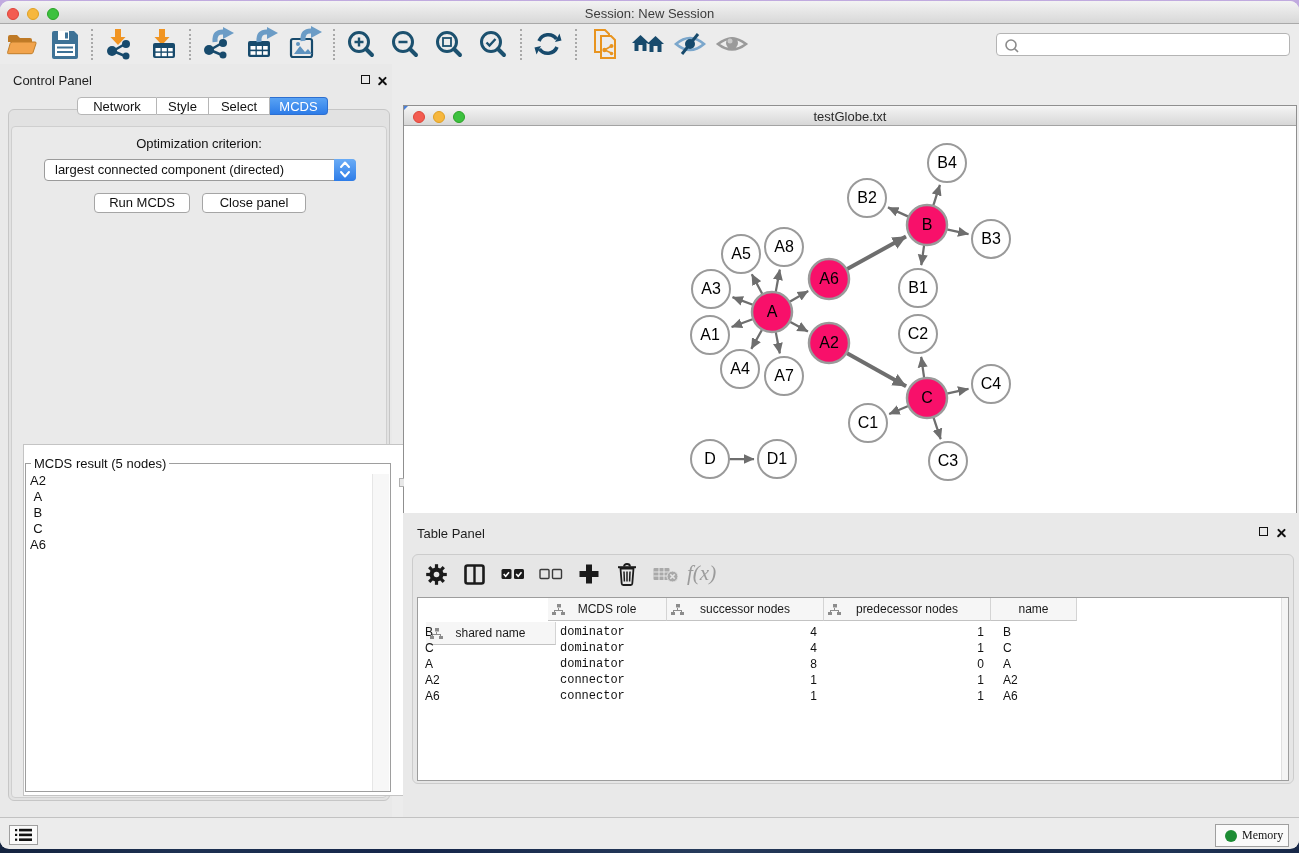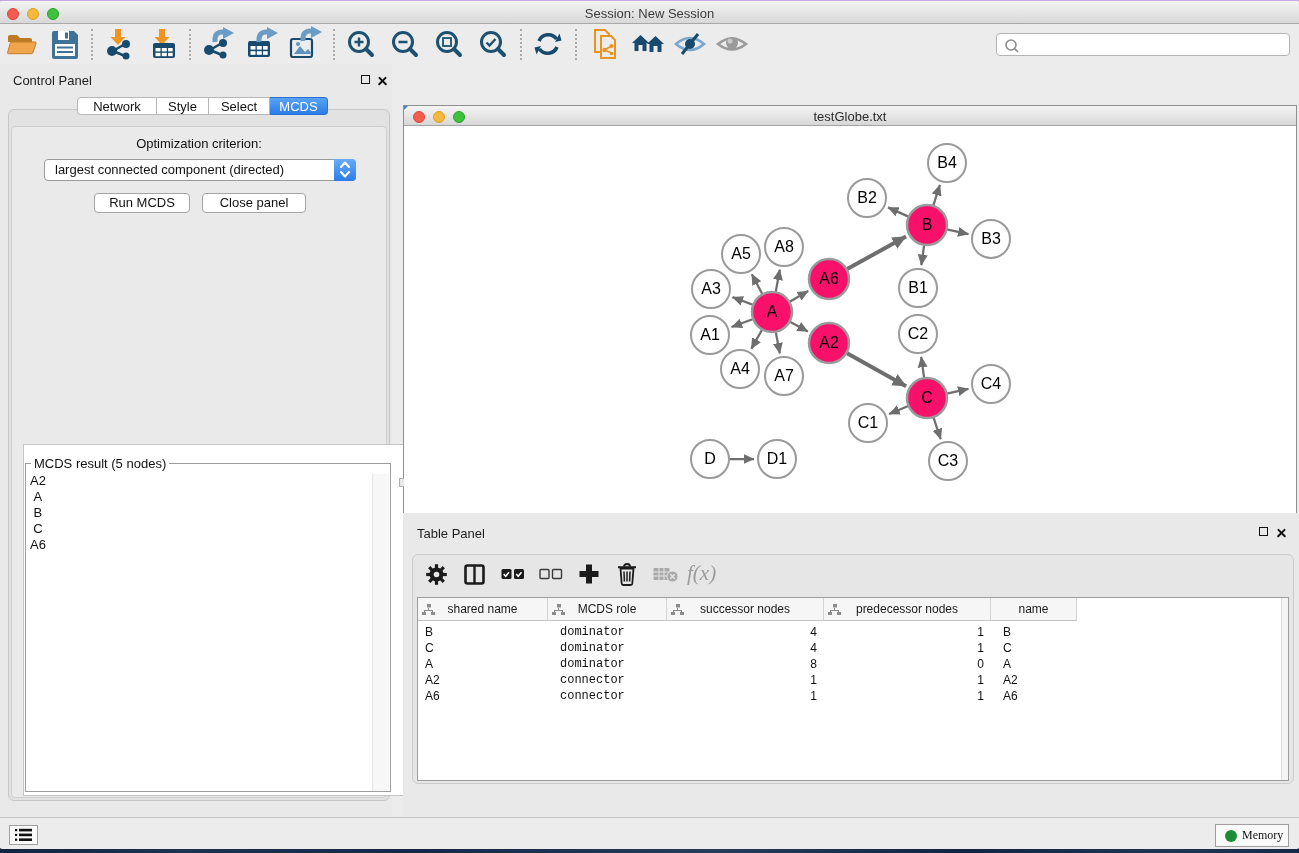--- a/index.html
+++ b/index.html
@@ -1,21 +1,21 @@
 <!DOCTYPE html>
 <html><head>
 <meta charset="utf-8">
 <style>
 * { margin:0; padding:0; box-sizing:border-box; }
 html,body { width:1299px; height:853px; overflow:hidden; font-family:"Liberation Sans", sans-serif; }
 body { background:#1e2f50; position:relative; }
 #wallpaper-top { position:absolute; left:0; top:0; width:1299px; height:10px; background:#c0aadf; }
 #wallpaper-bottom { position:absolute; left:0; top:843px; width:1299px; height:10px;
   background:linear-gradient(90deg,#14233f 0%,#1d3152 14%,#15264a 32%,#273c5c 55%,#132343 74%,#1f3455 90%,#172848 100%); }
-#app { position:absolute; left:0; top:1px; width:1299px; height:848px; background:#ececec; border-radius:2px; overflow:hidden; }
+#app { position:absolute; left:0; top:1px; width:1299px; height:848px; background:#ececec; border-radius:9px; overflow:hidden; }
 
 #titlebar { position:absolute; left:0; top:0; width:1299px; height:23px;
   background:linear-gradient(#f3f3f3,#d8d8d8); border-bottom:1px solid #a9a9a9; }
 .tl { position:absolute; top:7px; width:12px; height:12px; border-radius:50%; }
 #titlebar .tl.r { left:7px;  background:#f35c51; border:1px solid #dd4539; }
 #titlebar .tl.y { left:27px; background:#f6b73e; border:1px solid #dfa023; }
 #titlebar .tl.g { left:47px; background:#3dc13f; border:1px solid #2aa327; }
 #titlebar .title { position:absolute; top:5px; left:0; width:100%; text-align:center; font-size:13px; color:#3c3c3c; }
 
 #toolbar { position:absolute; left:0; top:24px; width:1299px; height:39px; background:#ececec; }
@@ -451,21 +451,21 @@
             <line x1="0.5" y1="9" x2="16.5" y2="9"></line>
             <line x1="6" y1="1" x2="6" y2="13"></line>
             <line x1="11" y1="1" x2="11" y2="13"></line>
           </g>
         <circle cx="19.5" cy="9.5" r="5.5" fill="#a9a9a9" stroke="#e6e6e6" stroke-width="1"></circle>
         <path d="M17.3 7.3 l4.4 4.4 M21.7 7.3 l-4.4 4.4" stroke="#e6e6e6" stroke-width="1.6"></path>
       </svg>
 
       <div style="position:absolute;left:274px;top:6px;font-family:'Liberation Serif',serif;font-style:italic;font-size:21px;color:#9b9b9b;">f(x)</div>
       <div id="tp-table">
-        <div class="th" style="left:0;width:130px;"><span class="hicon"></span><span class="tht">shared name</span></div>
+        <div class="th" style="left:8px;width:130px;margin-top:24px;"><span class="hicon"></span><span class="tht">shared name</span></div>
         <div class="th" style="left:130px;width:119px;"><span class="hicon"></span><span class="tht">MCDS role</span></div>
         <div class="th" style="left:249px;width:157px;"><span class="hicon"></span><span class="tht">successor nodes</span></div>
         <div class="th" style="left:406px;width:167px;"><span class="hicon"></span><span class="tht">predecessor nodes</span></div>
         <div class="th" style="left:573px;width:86px;"><span class="tht">name</span></div>
         <div class="trow" style="top:26px;">
             <span class="c0">B</span>
             <span class="c1">dominator</span>
             <span class="c2">4</span>
             <span class="c3">1</span>
             <span class="c4">B</span>

